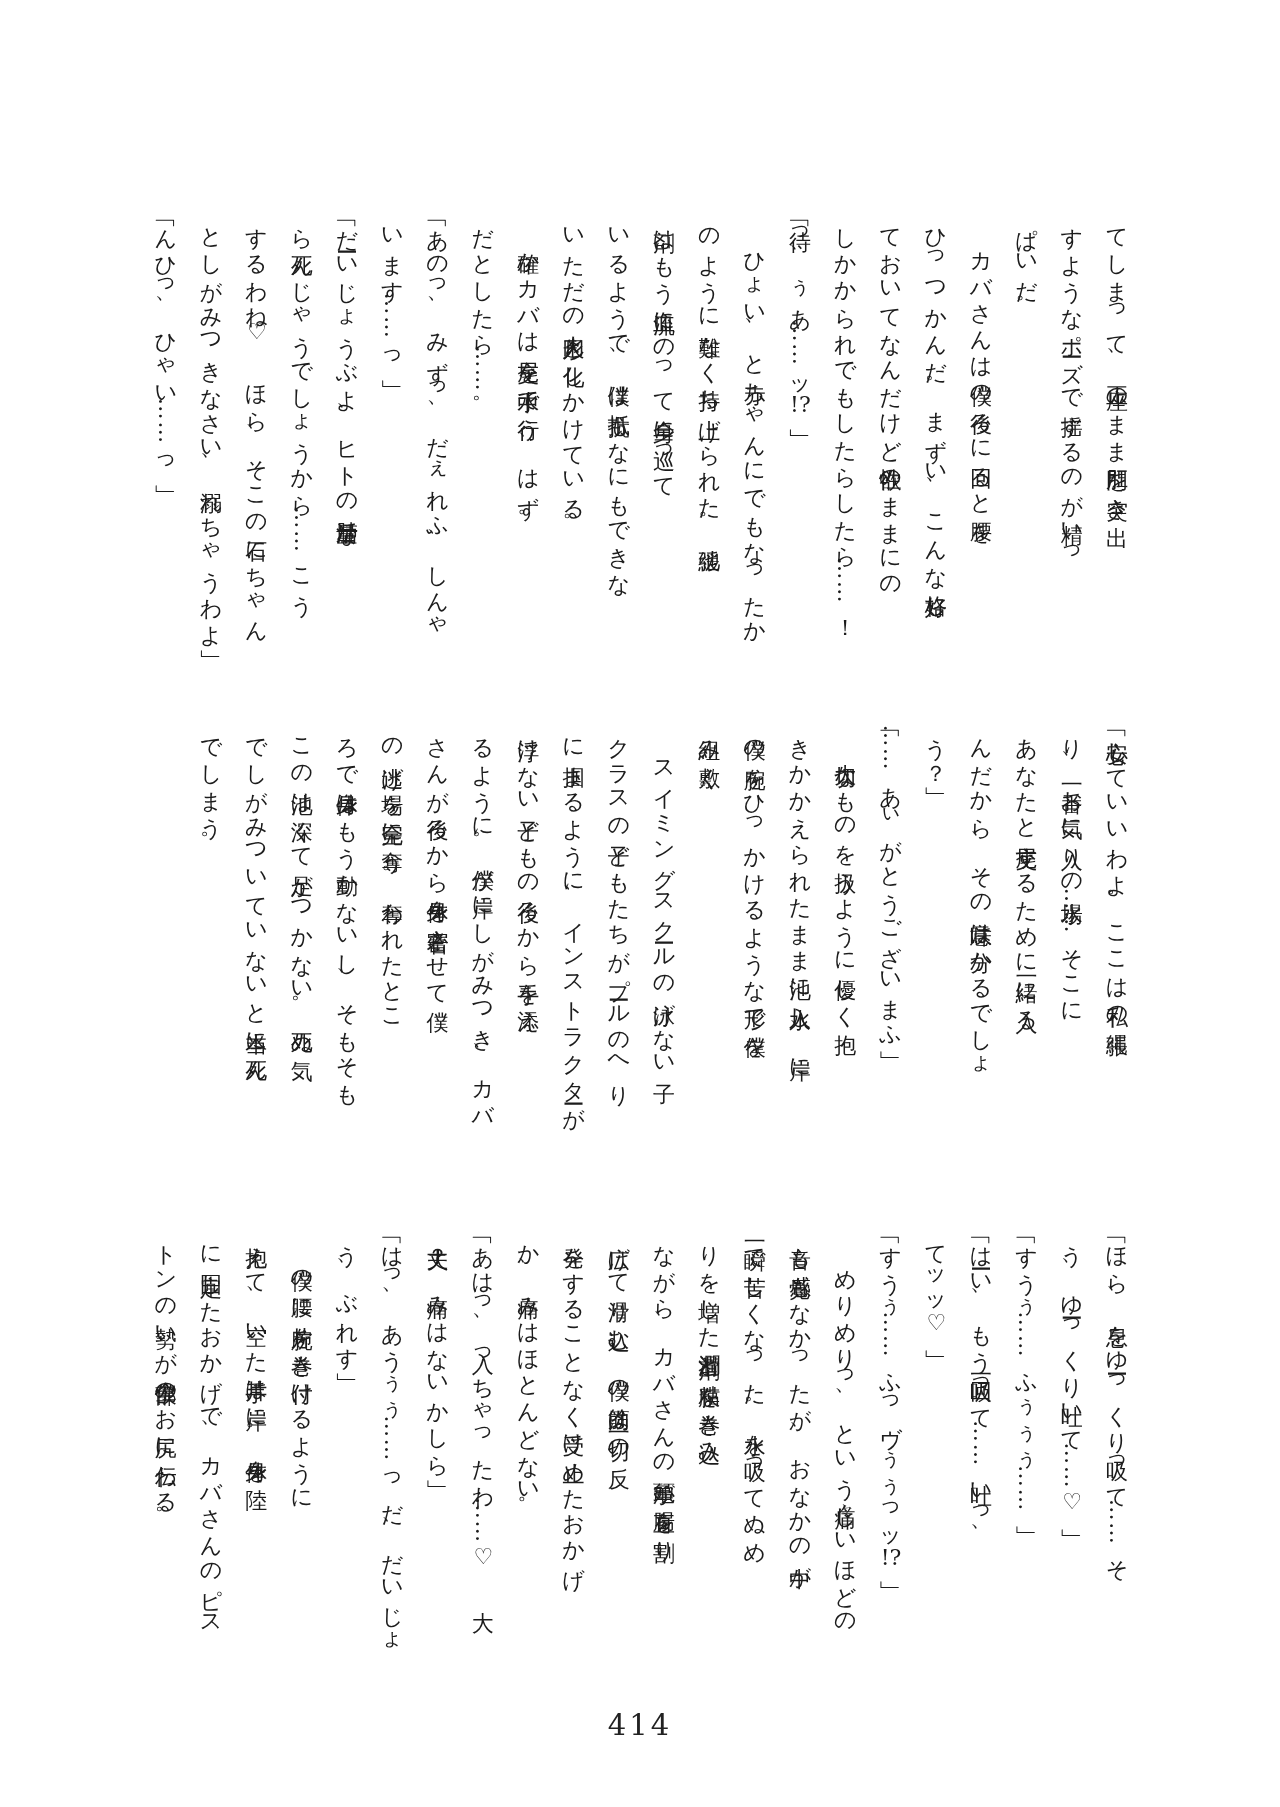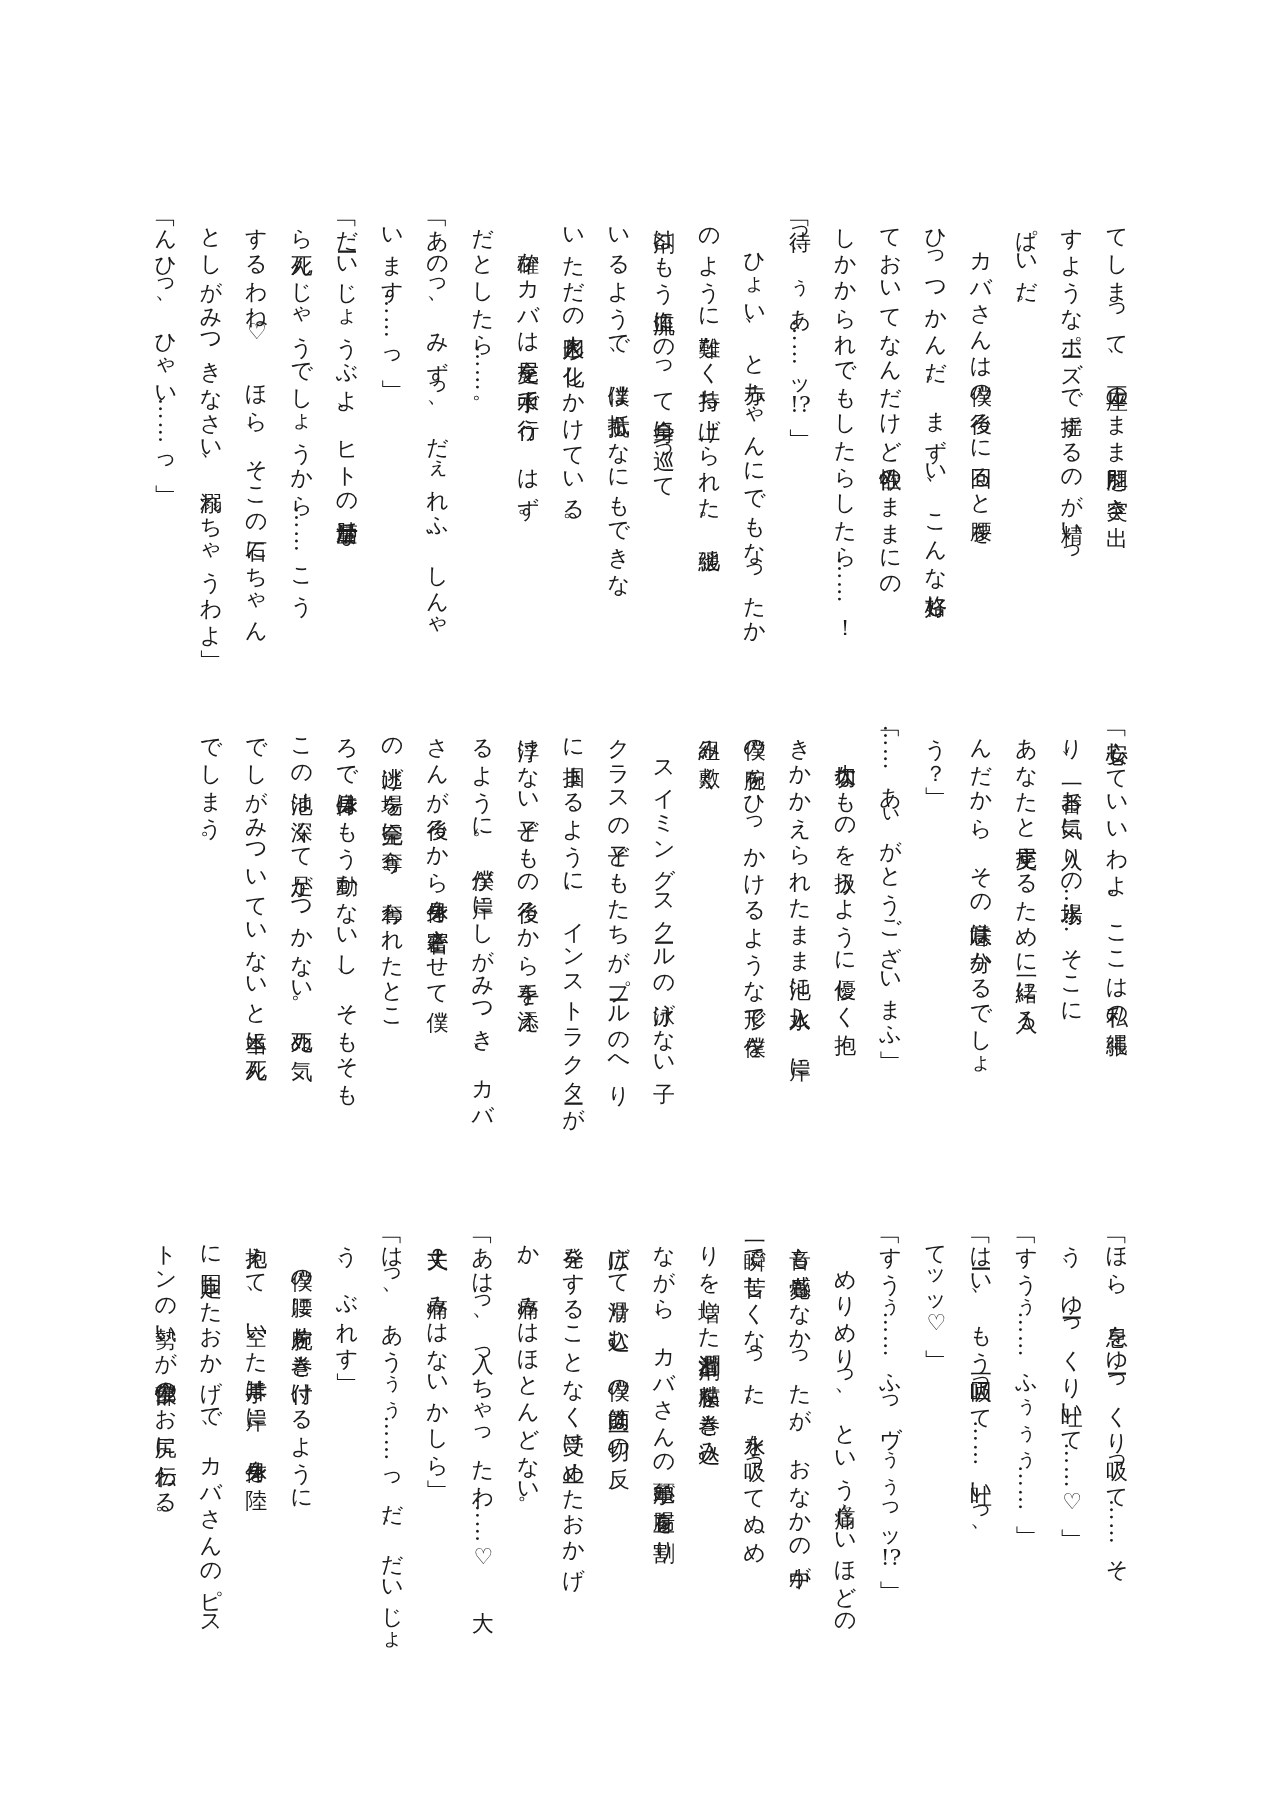--- a/index.html
+++ b/index.html
@@ -54,13 +54,14 @@
 </head>
 <body>
 
 <div class="page">
   <section class="band band-top"><p class="col">てしまって、正座のまま肛門を突き出</p><p class="col">すようなポーズで揺するのが精いっ</p><p class="col">ぱいだ。</p><p class="col">　カバさんは僕の後ろに回ると腰を</p><p class="col">ひっつかんだ。まずい、こんな格好し</p><p class="col">ておいてなんだけど性欲のままにの</p><p class="col">しかかられでもしたらしたら……！</p><p class="col">「待っ、ぅあ……ッ<span class="tcy">!?</span>」</p><p class="col">　ひょい、と赤ちゃんにでもなったか</p><p class="col">のように難なく持ち上げられた。弛緩</p><p class="col">剤はもう血流にのって全身に巡って</p><p class="col">いるようで、僕は抵抗もなにもできな</p><p class="col">いただの肉人形と化しかけている。</p><p class="col">　確かカバは交尾を水中で行う、はず。</p><p class="col">だとしたら……。</p><p class="col">「あのっ、みずっ、だぇれふ、しんゃ</p><p class="col">います……っ」</p><p class="col">「だーいじょうぶよ、ヒトの肺活量な</p><p class="col">ら死んじゃうでしょうから……こう</p><p class="col">するわね♡　ほら、そこの石にちゃん</p><p class="col">としがみつきなさい、溺れちゃうわよ」</p><p class="col">「んひっ、ひゃい……っ」</p></section>
 
   <section class="band band-middle"><p class="col">「安心していいわよ。ここは私の縄張</p><p class="col">り、一番お気に入りの水場……そこに</p><p class="col">あなたと交尾するために一緒に入る</p><p class="col">んだから、その意味は分かるでしょ</p><p class="col">う？」</p><p class="col">「……あぃがとうございまふ」</p><p class="col">　大切なものを扱うように優しく抱</p><p class="col">きかかえられたまま池に入水し、岸に</p><p class="col">僕の腕をひっかけるような形で僕を</p><p class="col">組み敷く。</p><p class="col">　スイミングスクールの泳げない子</p><p class="col">クラスの子どもたちがプールのへり</p><p class="col">に掴まるように、インストラクターが</p><p class="col">浮けない子どもの後ろから手を添え</p><p class="col">るように。僕が岸にしがみつき、カバ</p><p class="col">さんが後ろから身体を密着させて僕</p><p class="col">の逃げ場を完全に奪う。奪われたとこ</p><p class="col">ろで身体はもう動かないし、そもそも</p><p class="col">この池は深くて足がつかない。死ぬ気</p><p class="col">でしがみついていないと本当に死ん</p><p class="col">でしまう。</p></section>
 
   <section class="band band-bottom"><p class="col">「ほら、息をゆーっくり吸って……そ</p><p class="col">う、ゆーっくり吐いて……♡」</p><p class="col">「すうぅ……ふぅぅぅ……」</p><p class="col">「はーい、もう一回吸って……吐いっ、</p><p class="col">てッッ♡」</p><p class="col">「すうぅ……ふっヴぅぅっッ<span class="tcy">!?</span>」</p><p class="col">　めりめりっ、という痛々しいほどの</p><p class="col">音も感覚もなかったが、おなかの中が</p><p class="col">一瞬で苦しくなった。水を吸ってぬめ</p><p class="col">りを増した潤滑剤と粘膜を巻き込み</p><p class="col">ながら、カバさんの亀頭が直腸を割り</p><p class="col">広げて滑り込む。僕の筋肉は一切の反</p><p class="col">発をすることなく受け止めたおかげ</p><p class="col">か、痛みはほとんどない。</p><p class="col">「あはっ、入っちゃったわ……♡　大</p><p class="col">丈夫？　痛みはないかしら」</p><p class="col">「はっ、あうぅぅ……っだ、だいじょ</p><p class="col">う、ぶれす」</p><p class="col">　僕の腰に片腕を巻き付けるように</p><p class="col">抱えて、空いた片手は岸に。身体を陸</p><p class="col">に固定したおかげで、カバさんのピス</p><p class="col">トンの勢いが全部僕のお尻に伝わる。</p></section>
 
+  <div class="pagenum">414</div>
 </div>
 
 </body></html>

